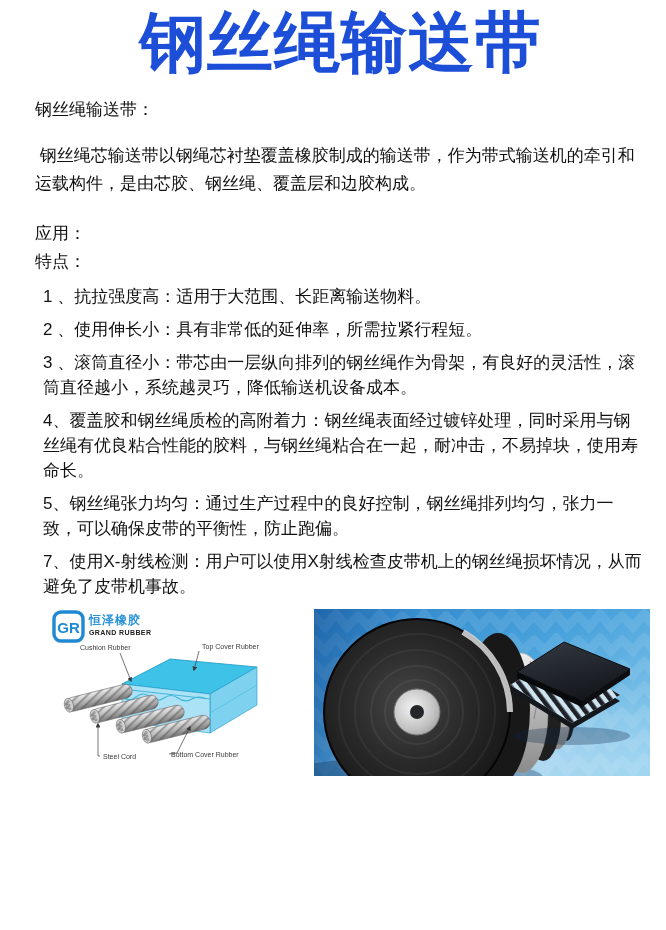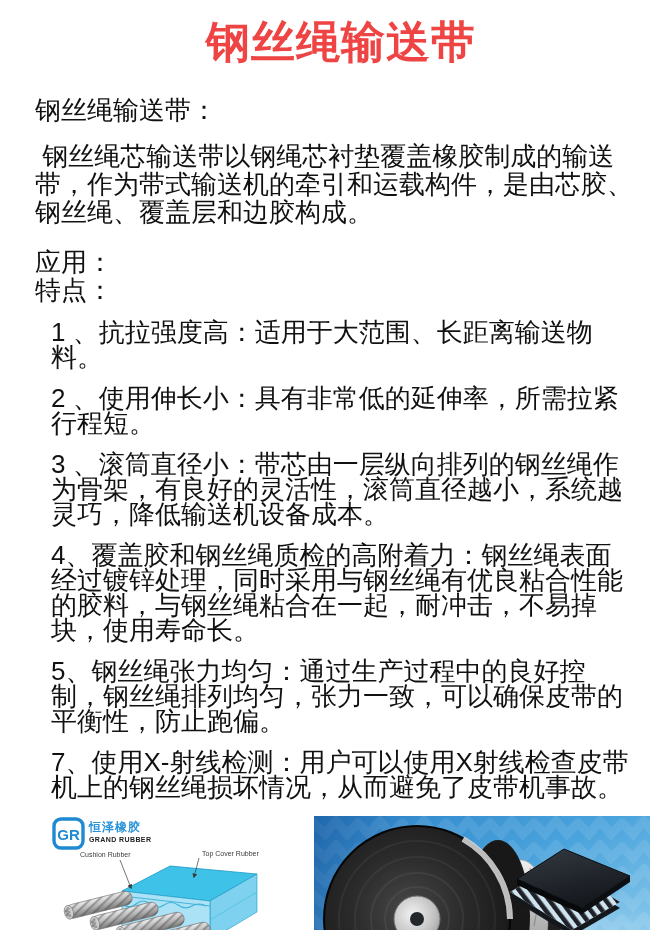--- a/index.html
+++ b/index.html
@@ -10,37 +10,37 @@
     overflow: hidden;
     background: #ffffff;
     font-family: "Liberation Sans", "DejaVu Sans", sans-serif;
     color: #111111;
   }
   .page { width: 666px; height: 930px; position: relative; }
 
   .doc-title {
     margin: 12px 0 8px 16px;
     text-align: center;
-    font-size: 44px;
+    font-size: 66px;
     line-height: 60px;
     font-weight: 700;
     letter-spacing: 1px;
-    color: #ef4444;
+    color: #1d4ed8;
   }
 
   .content {
     padding: 0 16px 0 35px;
-    font-size: 26px;
+    font-size: 17px;
     line-height: 28px;
   }
   .sec-heading { margin: 0; white-space: pre-wrap; }
   .sec-heading.first { margin-top: 24px; }
   .para { margin: 18px 0 22px 0; white-space: pre-wrap; }
   .features { line-height: 25px; }
-  .feat-item { margin: 16px; white-space: pre-wrap; }
+  .feat-item { margin: 8px; white-space: pre-wrap; }
 
   .footer {
     margin-top: 10px;
     padding-left: 35px;
     display: flex;
     align-items: flex-start;
     gap: 37px;
     justify-content: center;
   }
   .diagram-box { width: 225px; height: 165px; }

